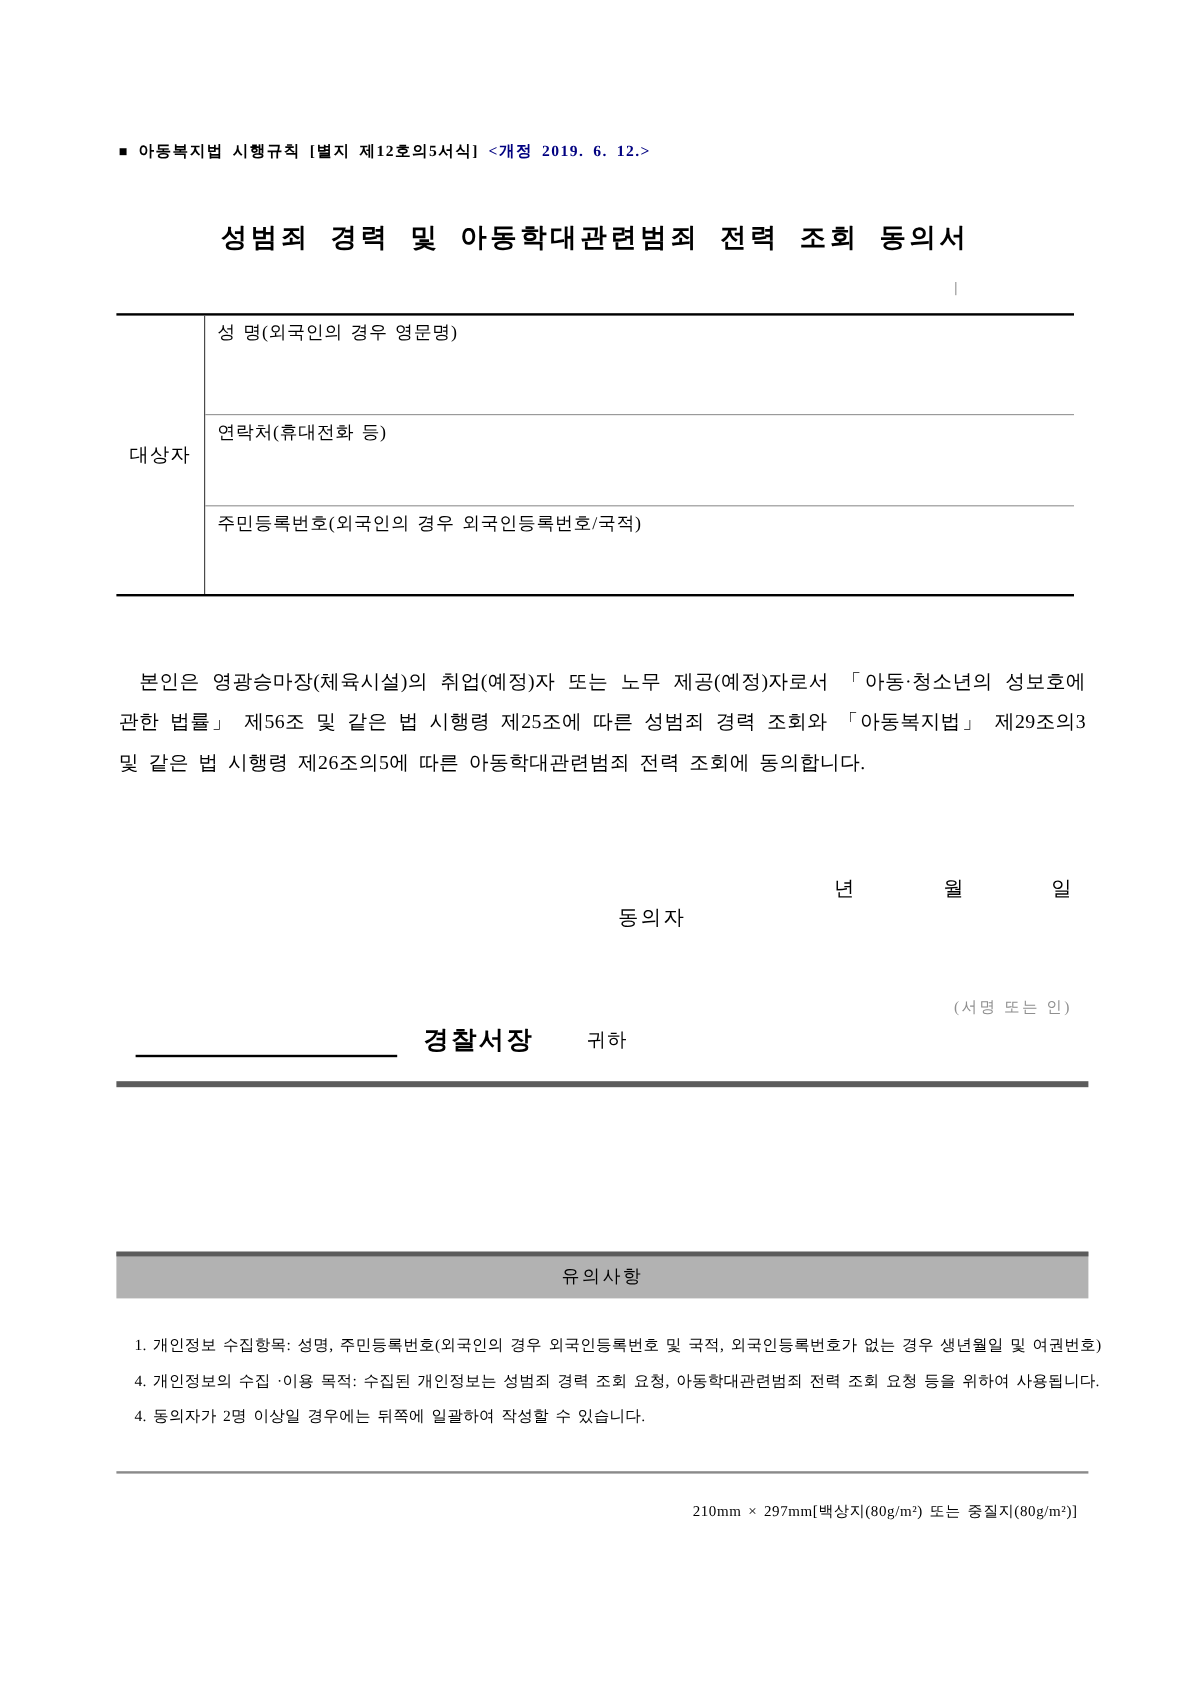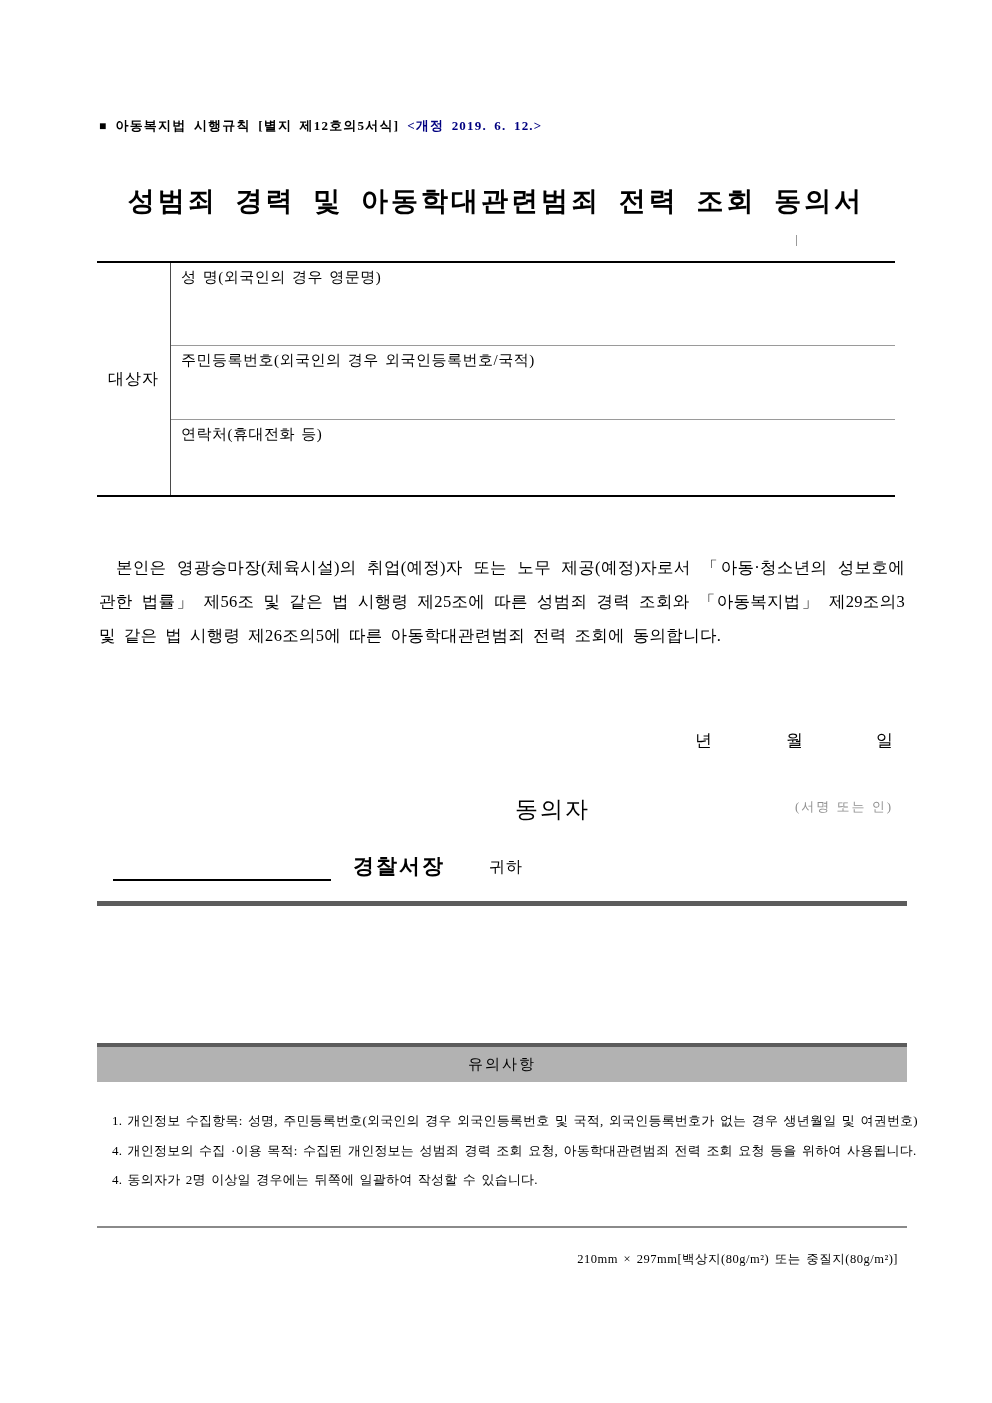--- a/index.html
+++ b/index.html
@@ -16,21 +16,21 @@
   .header-note{
     position:absolute;left:99px;top:117px;
     font-size:13px;letter-spacing:1.2px;word-spacing:3px;
     font-weight:bold;white-space:nowrap;
   }
   .header-note .bullet{font-size:12px;margin-right:8px;}
   .header-note .revision{color:#000080;font-weight:bold;margin-left:8px;}
   
   .doc-title{
     position:absolute;left:0;top:183px;width:100%;
-    text-align:center;font-size:27px;font-weight:bold;
+    text-align:center;font-size:22px;font-weight:bold;
     letter-spacing:3px;word-spacing:8px;white-space:nowrap;
   }
   
   .subject-table{
     position:absolute;left:97px;top:261px;width:798px;
     border-top:2px solid #000;border-bottom:2px solid #000;
     display:flex;box-sizing:border-box;
   }
   .row-head{
     width:73px;flex:0 0 73px;
@@ -51,23 +51,23 @@
     position:absolute;left:99px;top:551px;width:806px;
     font-size:16.5px;line-height:34px;
     text-indent:17px;text-align:justify;
     word-spacing:3.5px;letter-spacing:0.3px;
   }
   
   .date-unit{position:absolute;top:729px;font-size:17px;}
   .u-year{left:695px;} .u-month{left:786px;} .u-day{left:876px;}
   .date-blank{position:absolute;top:727px;height:24px;}
   .b-year{left:622px;width:66px;} .b-month{left:728px;width:52px;} .b-day{left:826px;width:44px;}
-  .signer-label{position:absolute;left:515px;top:794px;font-size:23px;letter-spacing:2px;}
+  .signer-label{position:absolute;left:515px;top:753px;font-size:17px;letter-spacing:2px;}
   .signer-fill{position:absolute;left:578px;top:790px;width:208px;height:26px;}
-  .sign-hint{position:absolute;left:795px;top:798px;font-size:13px;color:#8f8f8f;letter-spacing:2px;white-space:nowrap;text-align:right;}
+  .sign-hint{position:absolute;left:795px;top:830px;font-size:13px;color:#8f8f8f;letter-spacing:2px;white-space:nowrap;text-align:right;}
   
   .addressee{position:absolute;left:113px;top:851px;display:flex;align-items:flex-end;gap:20px;}
   .station-blank{width:218px;height:28px;border-bottom:2px solid #000;}
   .addressee-name{font-size:21px;font-weight:bold;letter-spacing:2px;margin-left:2px;line-height:1.4;}
   .addressee-suffix{font-size:16px;margin-left:24px;padding-bottom:3px;letter-spacing:1px;}
   
   .thick-divider{position:absolute;left:97px;top:901px;width:810px;height:5px;background:#5c5c5c;}
   .notice-bar{
     position:absolute;left:97px;top:1043px;width:810px;height:35px;
     box-sizing:content-box;background:#b2b2b2;border-top:4px solid #5c5c5c;
@@ -93,26 +93,26 @@
 
   <div class="doc-title">성범죄 경력 및 아동학대관련범죄 전력 조회 동의서</div>
 
   <div class="subject-table">
     <div class="row-head">대상자</div>
     <div class="field-col">
       <div class="field-row fr-1">
         <span class="f-label">성  명(외국인의 경우 영문명)</span>
         <span class="f-fill"></span>
       </div>
+      <div class="field-row fr-3">
+        <span class="f-label">연락처(휴대전화 등)</span>
+        <span class="f-fill"></span>
+      </div>
       <div class="field-row fr-2">
         <span class="f-label">주민등록번호(외국인의 경우 외국인등록번호/국적)</span>
-        <span class="f-fill"></span>
-      </div>
-      <div class="field-row fr-3">
-        <span class="f-label">연락처(휴대전화 등)</span>
         <span class="f-fill"></span>
       </div>
     </div>
   </div>
   <div class="table-tick"></div>
 
   <div class="consent-body">본인은 영광승마장(체육시설)의 취업(예정)자 또는 노무 제공(예정)자로서 「아동·청소년의 성보호에 관한 법률」 제56조 및 같은 법 시행령 제25조에 따른 성범죄 경력 조회와 「아동복지법」 제29조의3 및 같은 법 시행령 제26조의5에 따른 아동학대관련범죄 전력 조회에 동의합니다.</div>
 
   <div class="date-blank b-year"></div>
   <span class="date-unit u-year">년</span>

